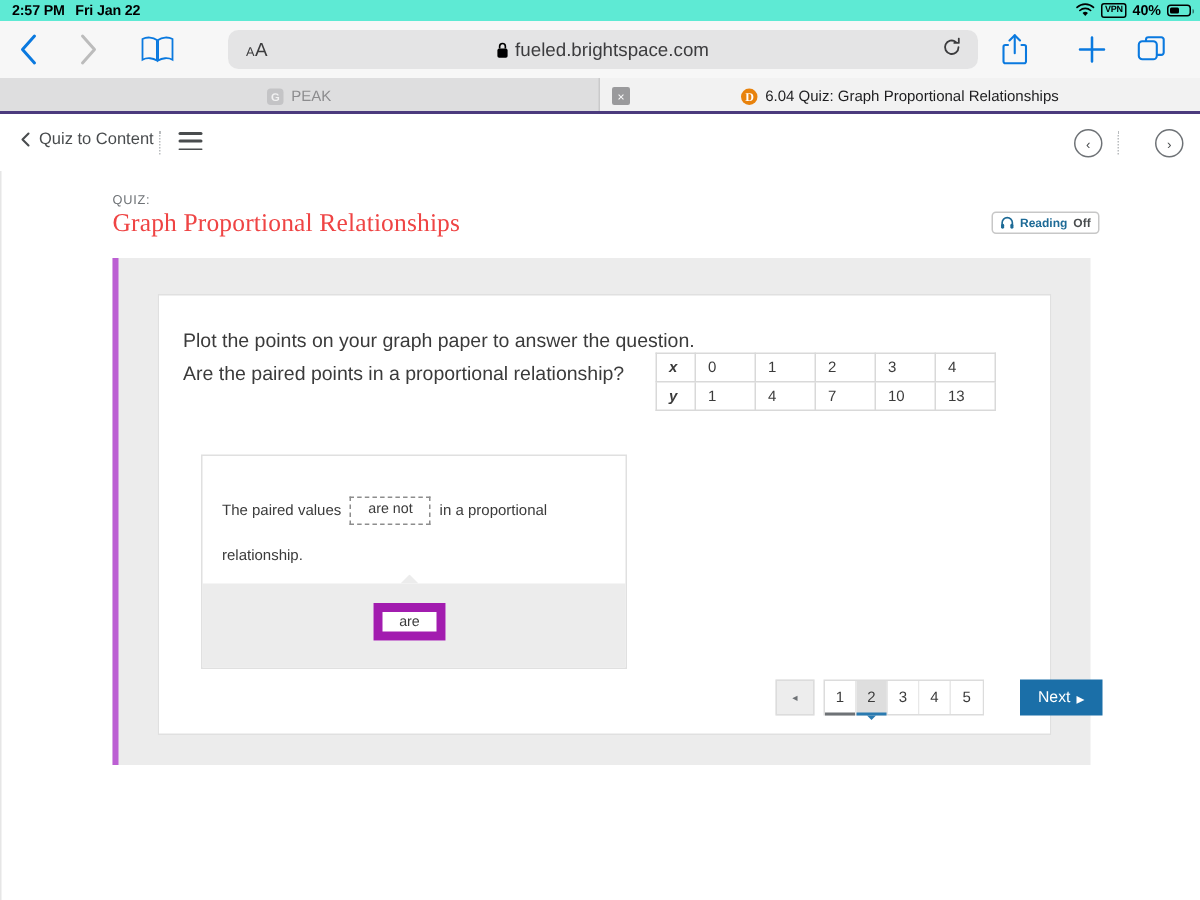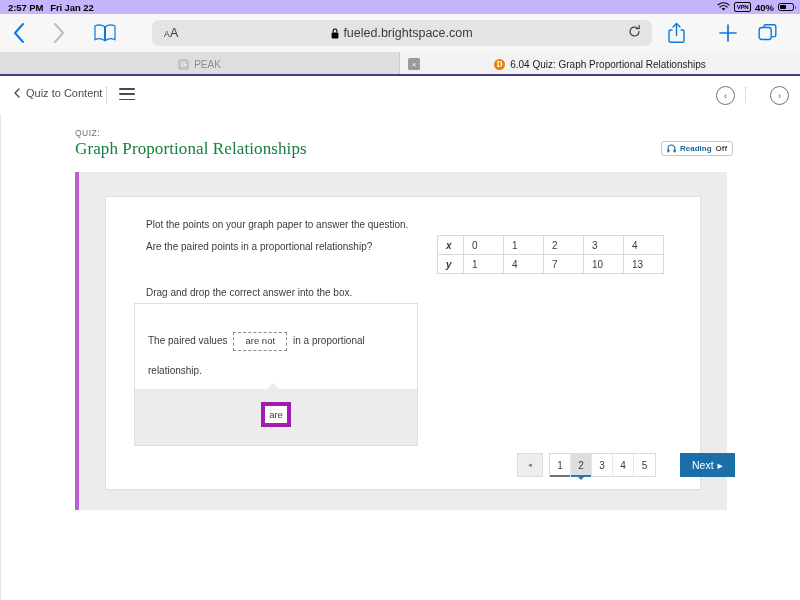--- a/index.html
+++ b/index.html
@@ -17,21 +17,21 @@
     height: 600px;
     overflow: hidden;
     background: #ffffff;
   }
 
   
   .statusbar {
     position: absolute;
     top: 0; left: 0;
     width: 800px; height: 14px;
-    background: #c4b5fd;
+    background: #5eead4;
     display: flex;
     align-items: center;
     font-size: 9.5px;
     color: #000;
   }
   .sb-left {
     position: absolute;
     left: 8px;
     display: flex;
     align-items: baseline;
@@ -282,21 +282,21 @@
     position: absolute;
     left: 74px; top: 14px;
     font-size: 8.5px;
     letter-spacing: 0.5px;
     color: #6e7276;
   }
   .quiz-title {
     position: absolute;
     left: 74px; top: 25px;
     font-size: 17px;
-    color: #15803d;
+    color: #ef4444;
     font-family: "Liberation Serif", serif;
     font-weight: 400;
     letter-spacing: 0.1px;
   }
   .reading-toggle {
     position: absolute;
     left: 660px; top: 27px;
     height: 15px;
     display: flex;
     align-items: center;
@@ -329,22 +329,22 @@
     position: absolute;
     left: 30px; top: 24px;
     width: 596px; height: 294px;
     background: #ffffff;
     border: 1px solid #e0e0e0;
     box-sizing: border-box;
   }
 
   .q-line {
     position: absolute;
-    left: 40px;
-    font-size: 10px;
+    left: 16px;
+    font-size: 13px;
     color: #3b3b3b;
   }
   .q-l1 { top: 22px; }
   .q-l2 { top: 44px; }
   .q-l3 { top: 90px; }
 
   
   .data-table {
     position: absolute;
     left: 331px; top: 38px;
@@ -414,24 +414,24 @@
     content: "";
     position: absolute;
     left: 0; top: 0;
     width: 0; height: 0;
     border-left: 6px solid transparent;
     border-right: 6px solid transparent;
     border-bottom: 6px solid #ececec;
   }
   .drag-tile {
     position: absolute;
-    left: 126px; top: 13px;
-    width: 30px; height: 25px;
-    background: #ffffff;
-    border: 4px solid #a21caf;
+    left: 114px; top: 13px;
+    width: 48px; height: 25px;
+    background: #ffffff;
+    border: 6px solid #a21caf;
     display: flex;
     align-items: center;
     justify-content: center;
     font-size: 9.5px;
     color: #3b3b3b;
     box-sizing: border-box;
   }
 
   
   .pagination {
@@ -636,21 +636,20 @@
       <span class="reading-off">Off</span>
     </div>
 
     <div class="gray-panel">
       <div class="purple-bar"></div>
 
       <div class="white-card">
 
         <div class="q-line q-l1">Plot the points on your graph paper to answer the question.</div>
         <div class="q-line q-l2">Are the paired points in a proportional relationship?</div>
-        <div class="q-line q-l3">Drag and drop the correct answer into the box.</div>
 
         <table class="data-table">
           <tbody>
             <tr>
               <td class="hdr">x</td>
               <td>0</td>
               <td>1</td>
               <td>2</td>
               <td>3</td>
               <td>4</td>

